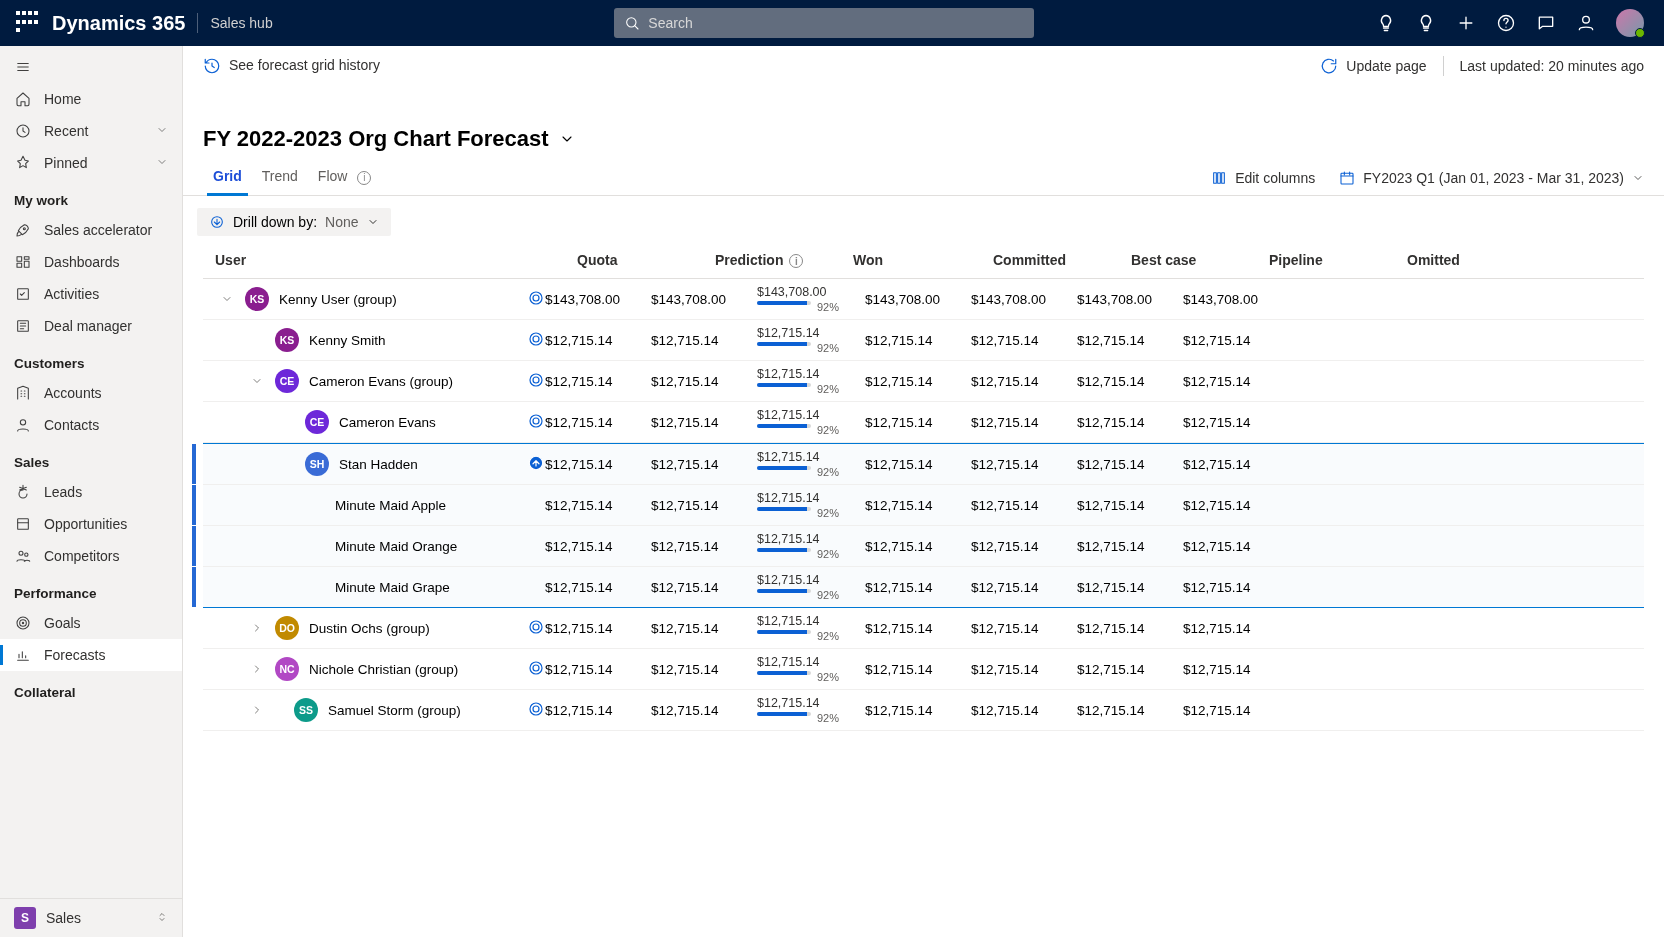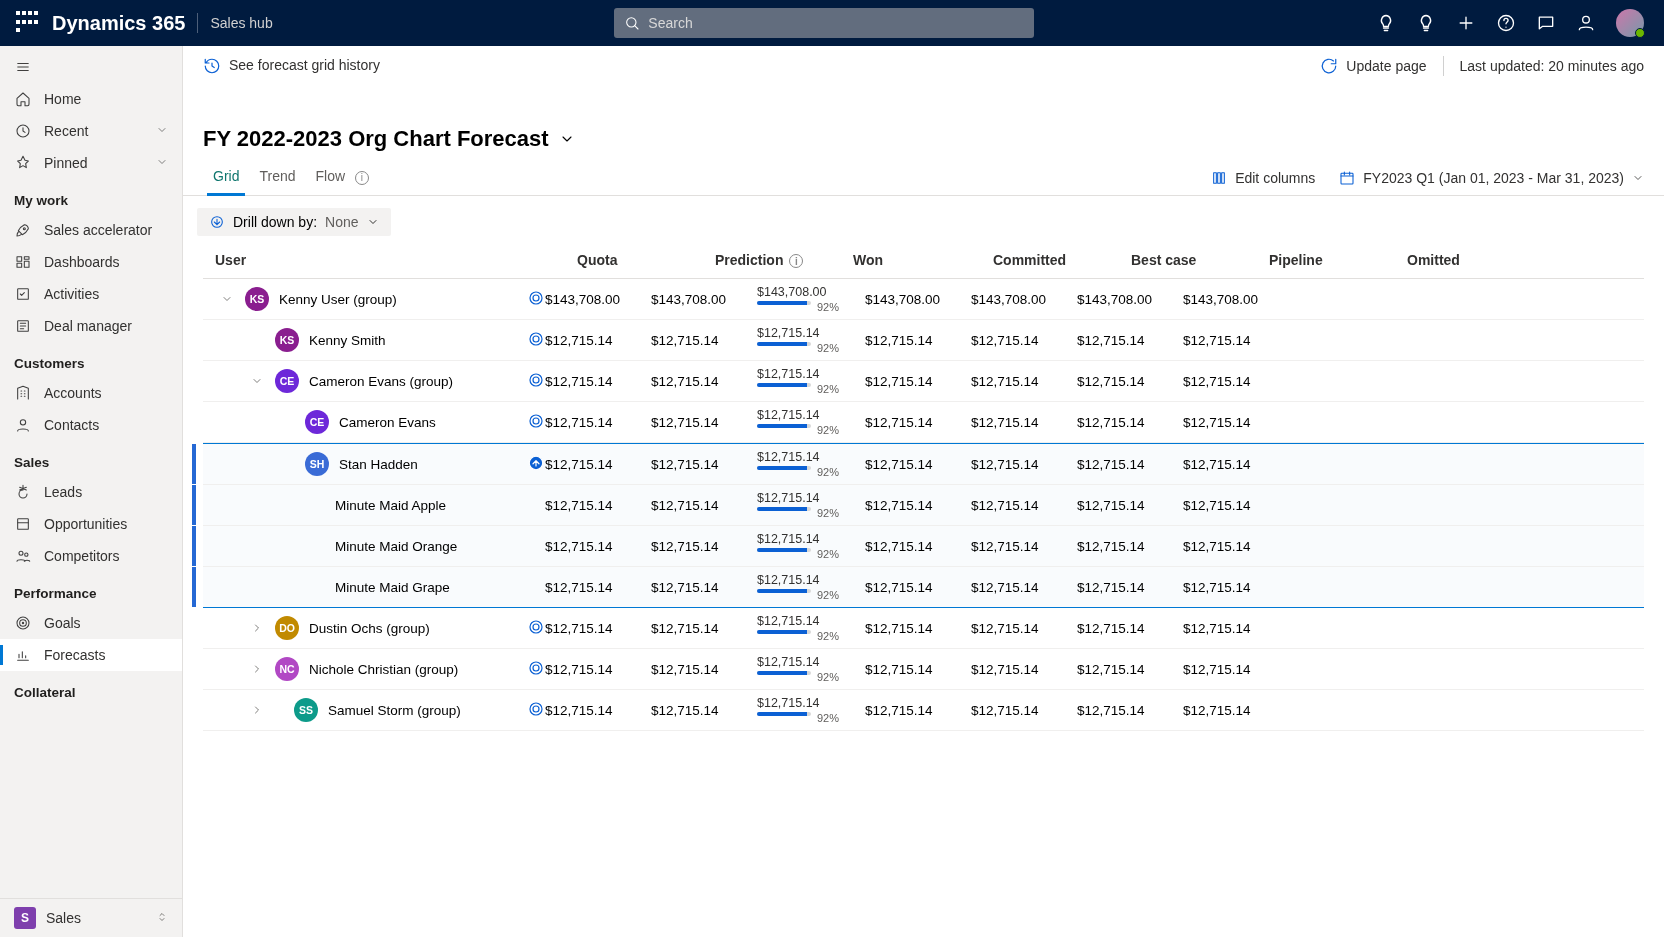--- a/index.html
+++ b/index.html
@@ -36,21 +36,21 @@
   .main { flex: 1; display: flex; flex-direction: column; overflow: hidden; }
   .cmdbar { display: flex; align-items: center; padding: 10px 20px 4px; font-size: 14px; color: #323130; }
   .cmdbar .link { display: flex; gap: 8px; cursor: pointer; color:#323130; }
   .cmdbar .right { margin-left: auto; display: flex; align-items: center; gap: 16px; }
   .update-link { display: flex; align-items: center; gap: 8px; cursor: pointer; }
   .vsep { width:1px; height:20px; background:#d0d0d0; }
   .page-title-row { padding: 6px 20px 0; margin-top: 40px; }
   .page-title { font-size: 22px; font-weight: 600; display: inline-flex; align-items: center; gap: 10px; cursor:pointer; }
   .tabs-row { display: flex; align-items: center; padding: 10px 20px 0; border-bottom: 1px solid #e1dfdd; }
   .tab { padding: 6px 10px 10px; font-size: 14px; color: #605e5c; cursor: pointer; position:relative; }
-  .tab.active { color: #0f766e; font-weight: 400; }
+  .tab.active { color: #1d4ed8; font-weight: 700; }
   .tab.active::after { content:""; position:absolute; left:4px; right:4px; bottom:-1px; height:3px; background:#0078d4; }
   .tabs-right { margin-left: auto; display: flex; gap: 24px; align-items: center; font-size: 14px; }
   .tabs-right .tool { display:flex; align-items:center; gap:8px; cursor:pointer; color:#323130; }
   .drill-row { padding: 12px 0 8px 14px; }
   .drill-chip { display: inline-flex; align-items: center; gap: 8px; background: #f3f2f1; padding: 6px 12px; font-size: 14px; border-radius: 2px; cursor:pointer; }
   .drill-chip .val { color: #605e5c; }
   
   .grid-wrap { flex:1; overflow:auto; padding: 0 20px; }
   .grid-head { display:flex; padding: 8px 0 10px 12px; border-bottom:1px solid #e1dfdd; font-size:14px; color:#323130; font-weight:600;gap:32px; }
   .col-user { flex: 0 0 330px; }

